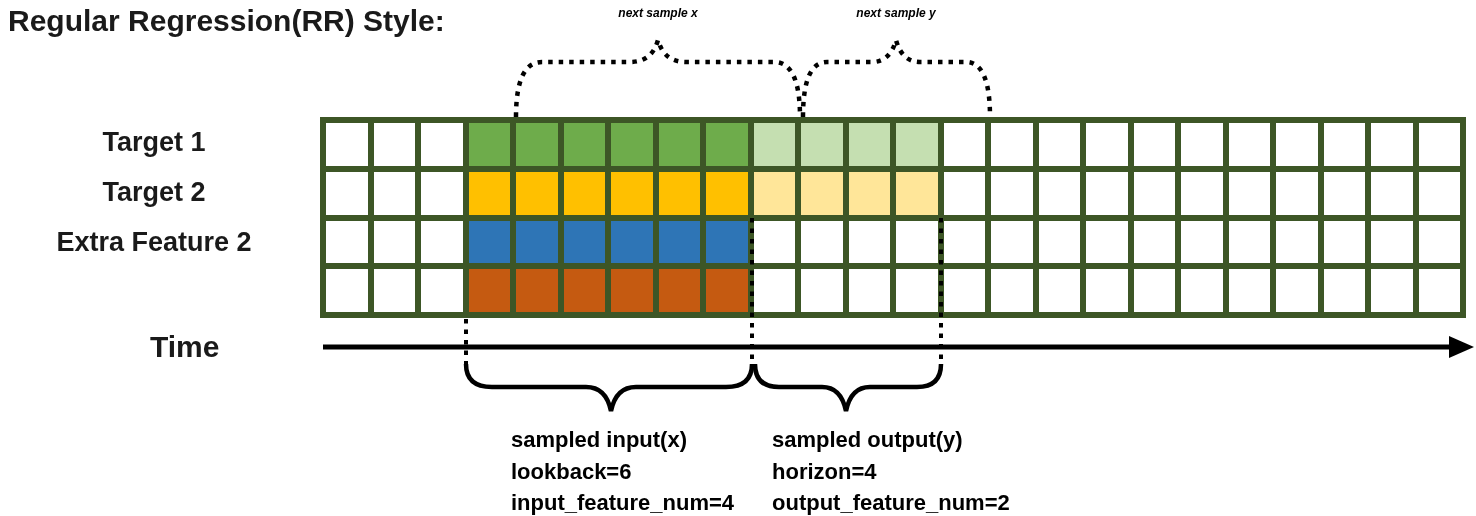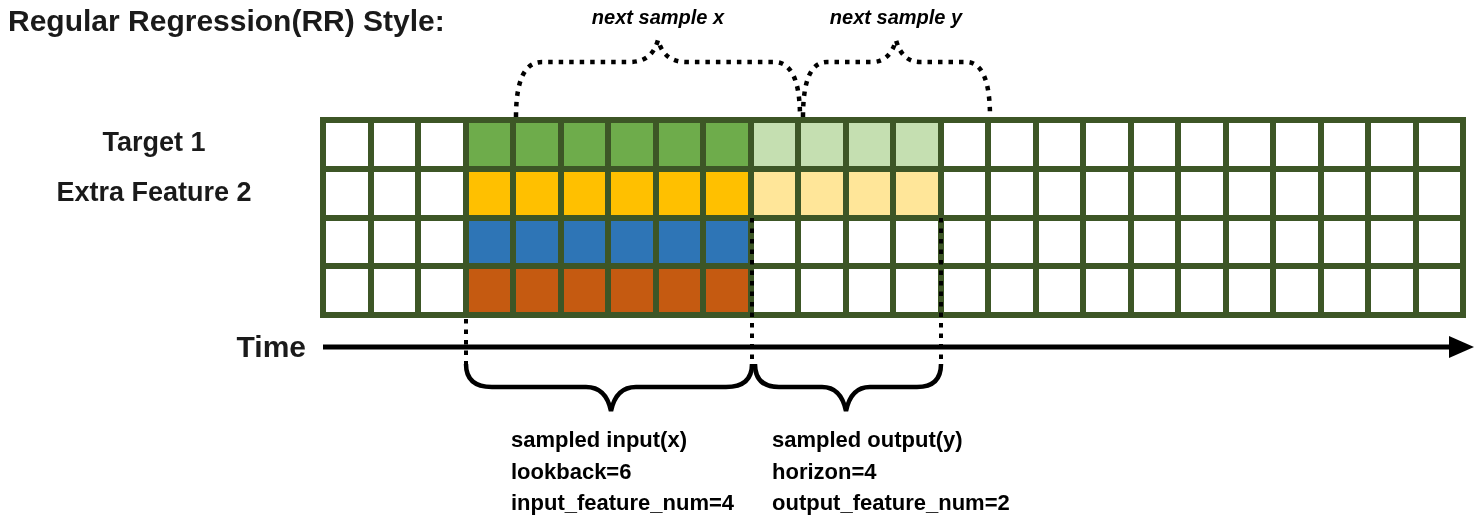--- a/index.html
+++ b/index.html
@@ -5,31 +5,31 @@
   html,body{margin:0;padding:0;background:#fff;}
   .canvas{
     position:relative;width:1476px;height:516px;background:#ffffff;
     font-family:"Liberation Sans","DejaVu Sans",sans-serif;color:#111;overflow:hidden;padding-left:12px;
   }
   .title{
     position:absolute;left:8px;top:4px;font-size:30px;font-weight:bold;letter-spacing:0px;color:#1a1a1a;
   }
   .brace-label{
     position:absolute;top:6px;transform:translateX(-50%);
-    font-size:20px;font-weight:bold;font-style:italic;color:#000;white-space:nowrap;
+    font-size:12px;font-weight:bold;font-style:italic;color:#000;white-space:nowrap;
   }
   .brace-label.x{left:658px;}
   .brace-label.y{left:896px;font-style:italic;}
   .row-labels{position:absolute;left:0;top:117px;width:308px;}
   .row-label{
     height:50px;line-height:50px;text-align:center;
     font-size:27px;font-weight:bold;color:#1a1a1a;white-space:nowrap;
   }
   .time-label{
-    position:absolute;left:150px;top:330px;width:156px;text-align:right;
+    position:absolute;left:150px;top:330px;width:156px;text-align:left;
     font-size:30px;font-weight:bold;color:#1a1a1a;
   }
   .grid{
     position:absolute;left:320px;top:117px;width:1146px;height:201px;
     box-sizing:border-box;padding:6px;
     display:grid;grid-template-columns:repeat(24,1fr);grid-auto-rows:1fr;gap:6px;
   }
   .cell{background:#ffffff;}
   .overlay{position:absolute;left:0;top:0;pointer-events:none;}
   .note-block{
@@ -44,20 +44,21 @@
 
 <div class="canvas">
 
   <div class="title">Regular Regression(RR) Style:</div>
 
   <div class="brace-label x">next sample x</div>
   <div class="brace-label y">next sample y</div>
 
   <div class="row-labels">
     <div class="row-label">Target 1</div>
+    <div class="row-label">Target 2</div>
     <div class="row-label">Extra Feature 2</div>
   </div>
 
   <div class="grid" style="background: rgb(61, 86, 38);">
       <div class="cell"></div>
       <div class="cell"></div>
       <div class="cell"></div>
       <div class="cell" style="background: rgb(110, 172, 75);"></div>
       <div class="cell" style="background: rgb(110, 172, 75);"></div>
       <div class="cell" style="background: rgb(110, 172, 75);"></div>

